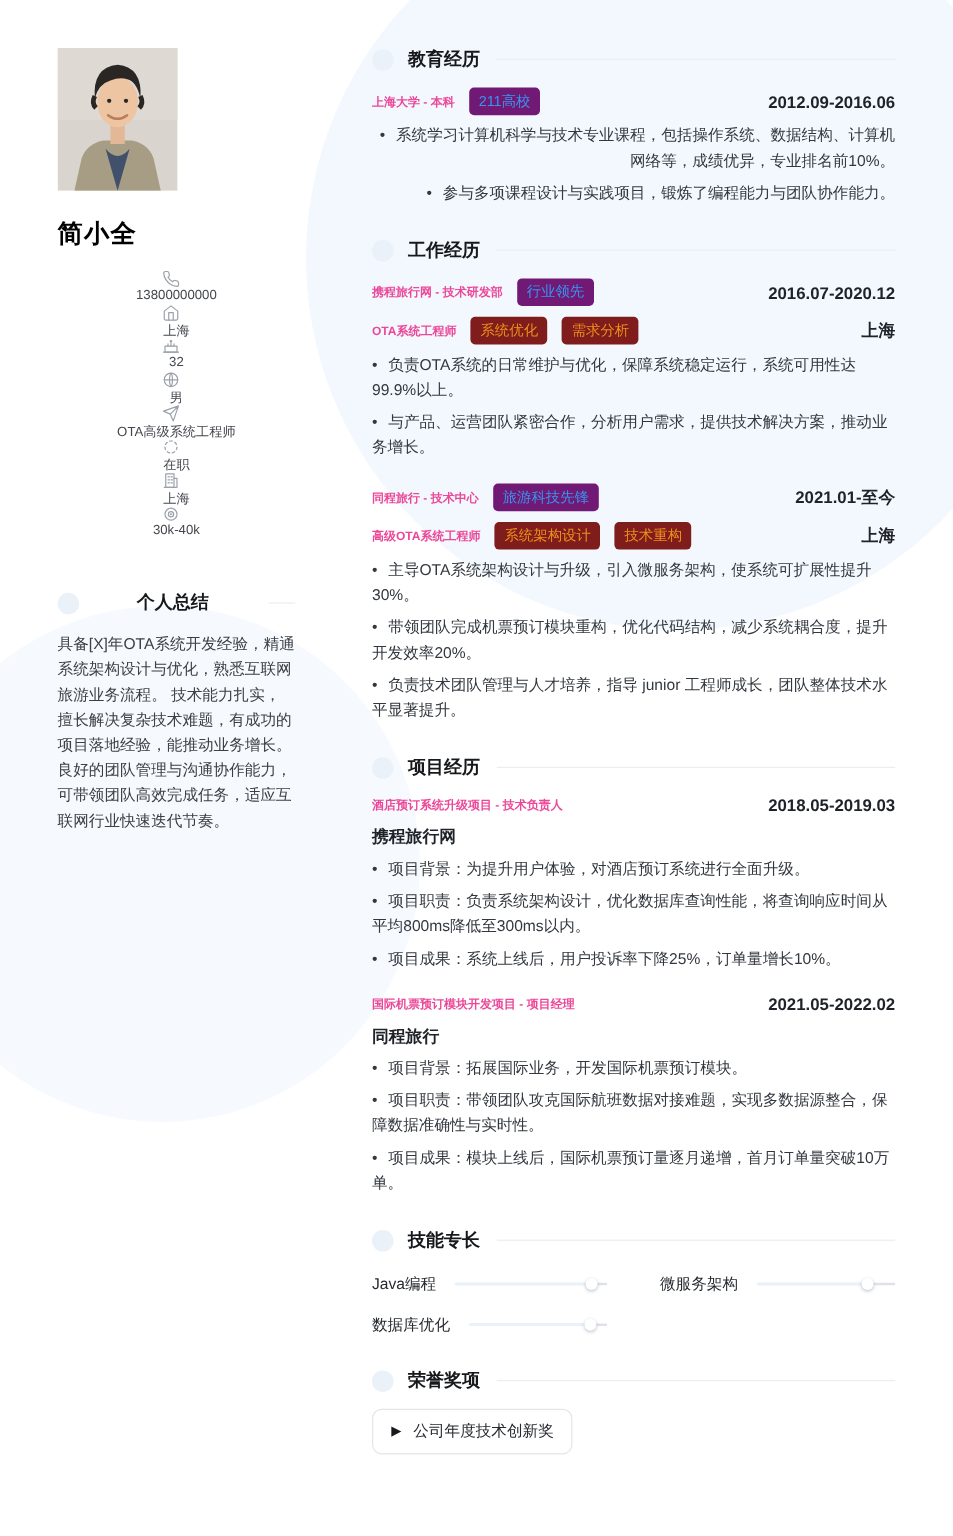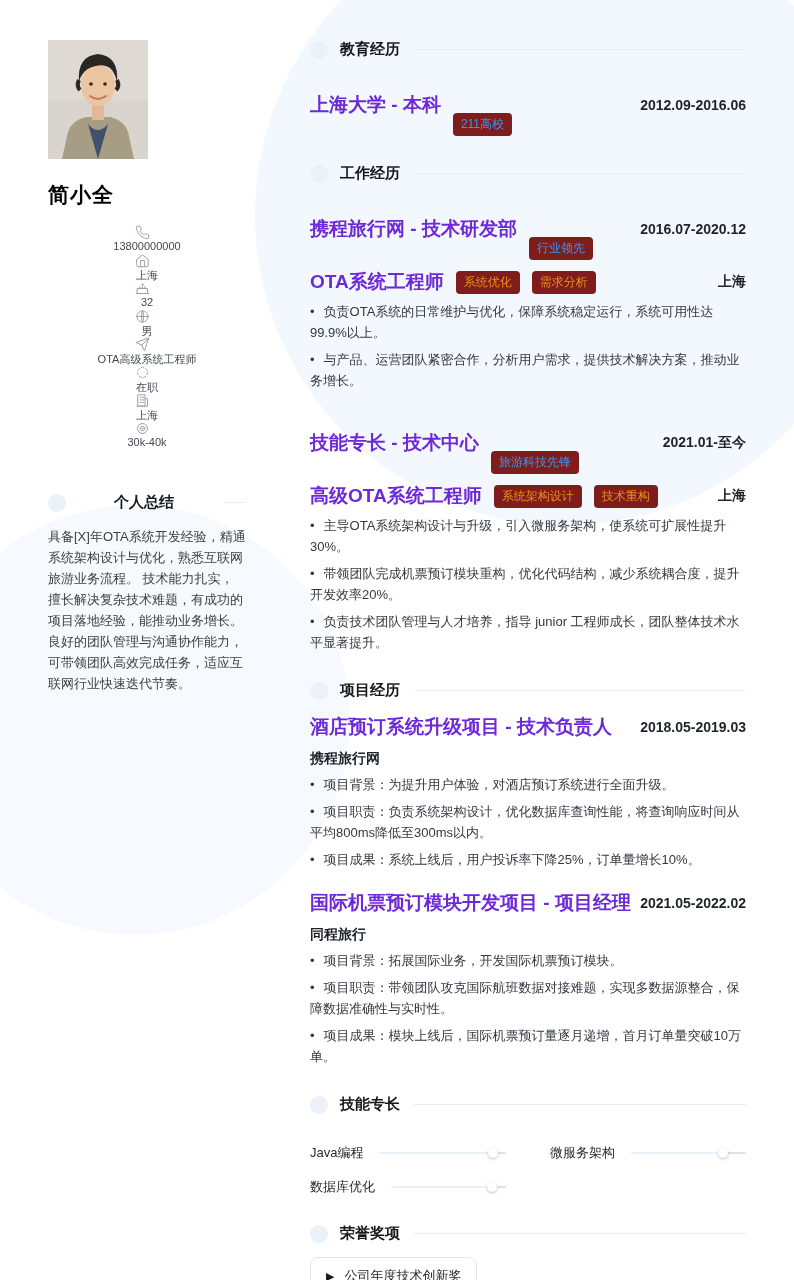--- a/index.html
+++ b/index.html
@@ -30,32 +30,32 @@
   .summary-head { margin-top:44px;gap:36px; }
   .summary-text { margin-top:14px; font-size:13px; line-height:21px; color:#3c4046; }
 
   
   .right { flex:1; min-width:0; }
   .section { margin-top:28px; }
   .section:first-child { margin-top:0;text-align:right; }
 
   .entry-row { display:flex; justify-content:space-between; align-items:center; margin-top:14px; }
   .entry-left { display:flex; align-items:center; }
-  .entry-name { font-size:19px; font-weight:bold; color:#6d28d9; }
-  .badge { margin-left:12px; font-size:12px; color:#3795f2; background:#7f1d1d; padding:3px 8px; border-radius:4px; white-space:nowrap;margin-top:40px; }
+  .entry-name { font-size:10px; font-weight:bold; color:#ec4899; }
+  .badge { margin-left:12px; font-size:12px; color:#3795f2; background:#701a75; padding:3px 8px; border-radius:4px; white-space:nowrap; }
   .tag { margin-left:12px; font-size:12px; color:#ef8e1b; background:#7f1d1d; padding:3px 8px; border-radius:4px; white-space:nowrap; }
   .entry-date, .entry-loc { font-size:14px; font-weight:bold; color:#1f2329; white-space:nowrap; }
   .sub-row { margin-top:9px; }
   .major, .org { font-size:14px; font-weight:bold; color:#1f2329; margin-top:10px; }
   .bullets { margin-top:5px; }
   .li { font-size:13px; line-height:21px; color:#33383f; margin-top:6px; }
   .dot { margin-right:9px; }
 
   
-  .skill-grid { display:grid; grid-template-columns:1fr 1fr; column-gap:44px; row-gap:16px; margin-top:30px; }
+  .skill-grid { display:grid; grid-template-columns:1fr 1fr; column-gap:44px; row-gap:16px; margin-top:18px; }
   .skill { display:flex; align-items:center; }
   .skill-name { font-size:13px; color:#26292e; white-space:nowrap; }
   .skill-bar { flex:1; height:2px; background:#dfe3e8; position:relative; margin-left:16px; border-radius:2px; }
   .skill-fill { position:absolute; left:0; top:0; height:2px; background:#e9f2fc; border-radius:2px; }
   .skill-knob { position:absolute; top:-4px; width:10px; height:10px; background:#fff; border-radius:50%; box-shadow:0 1px 3px rgba(100,120,150,.45); }
 
   
   .award-btn { display:inline-flex; align-items:center; margin-top:14px; border:1px solid #e3e5e9; border-radius:8px; background:#fff; padding:9px 15px; font-size:13px; color:#26292e; cursor:pointer; font-family:inherit; }
   .play { font-size:11px; color:#16181b; margin-right:10px; line-height:1; }
 
@@ -179,20 +179,24 @@
         <span class="sec-title">教育经历</span>
         <span class="sec-line"></span>
       </div>
       <div class="entry-row">
         <span class="entry-left">
           <span class="entry-name">上海大学 - 本科</span>
           <span class="badge">211高校</span>
         </span>
         <span class="entry-date">2012.09-2016.06</span>
       </div>
+      <div class="bullets">
+        <div class="li"><span class="dot">•</span><span>系统学习计算机科学与技术专业课程，包括操作系统、数据结构、计算机网络等，成绩优异，专业排名前10%。</span></div>
+        <div class="li"><span class="dot">•</span><span>参与多项课程设计与实践项目，锻炼了编程能力与团队协作能力。</span></div>
+      </div>
     </div>
 
     <div class="section">
       <div class="sec-head">
         <span class="sec-dot"></span>
         <span class="sec-title">工作经历</span>
         <span class="sec-line"></span>
       </div>
 
       <div>
@@ -213,21 +217,21 @@
         </div>
         <div class="bullets">
           <div class="li"><span class="dot">•</span><span>负责OTA系统的日常维护与优化，保障系统稳定运行，系统可用性达99.9%以上。</span></div>
           <div class="li"><span class="dot">•</span><span>与产品、运营团队紧密合作，分析用户需求，提供技术解决方案，推动业务增长。</span></div>
         </div>
       </div>
 
       <div style="margin-top:20px">
         <div class="entry-row">
           <span class="entry-left">
-            <span class="entry-name">技能专长 - 技术中心</span>
+            <span class="entry-name">同程旅行 - 技术中心</span>
             <span class="badge">旅游科技先锋</span>
           </span>
           <span class="entry-date">2021.01-至今</span>
         </div>
         <div class="entry-row sub-row">
           <span class="entry-left">
             <span class="entry-name">高级OTA系统工程师</span>
             <span class="tag">系统架构设计</span>
             <span class="tag">技术重构</span>
           </span>

